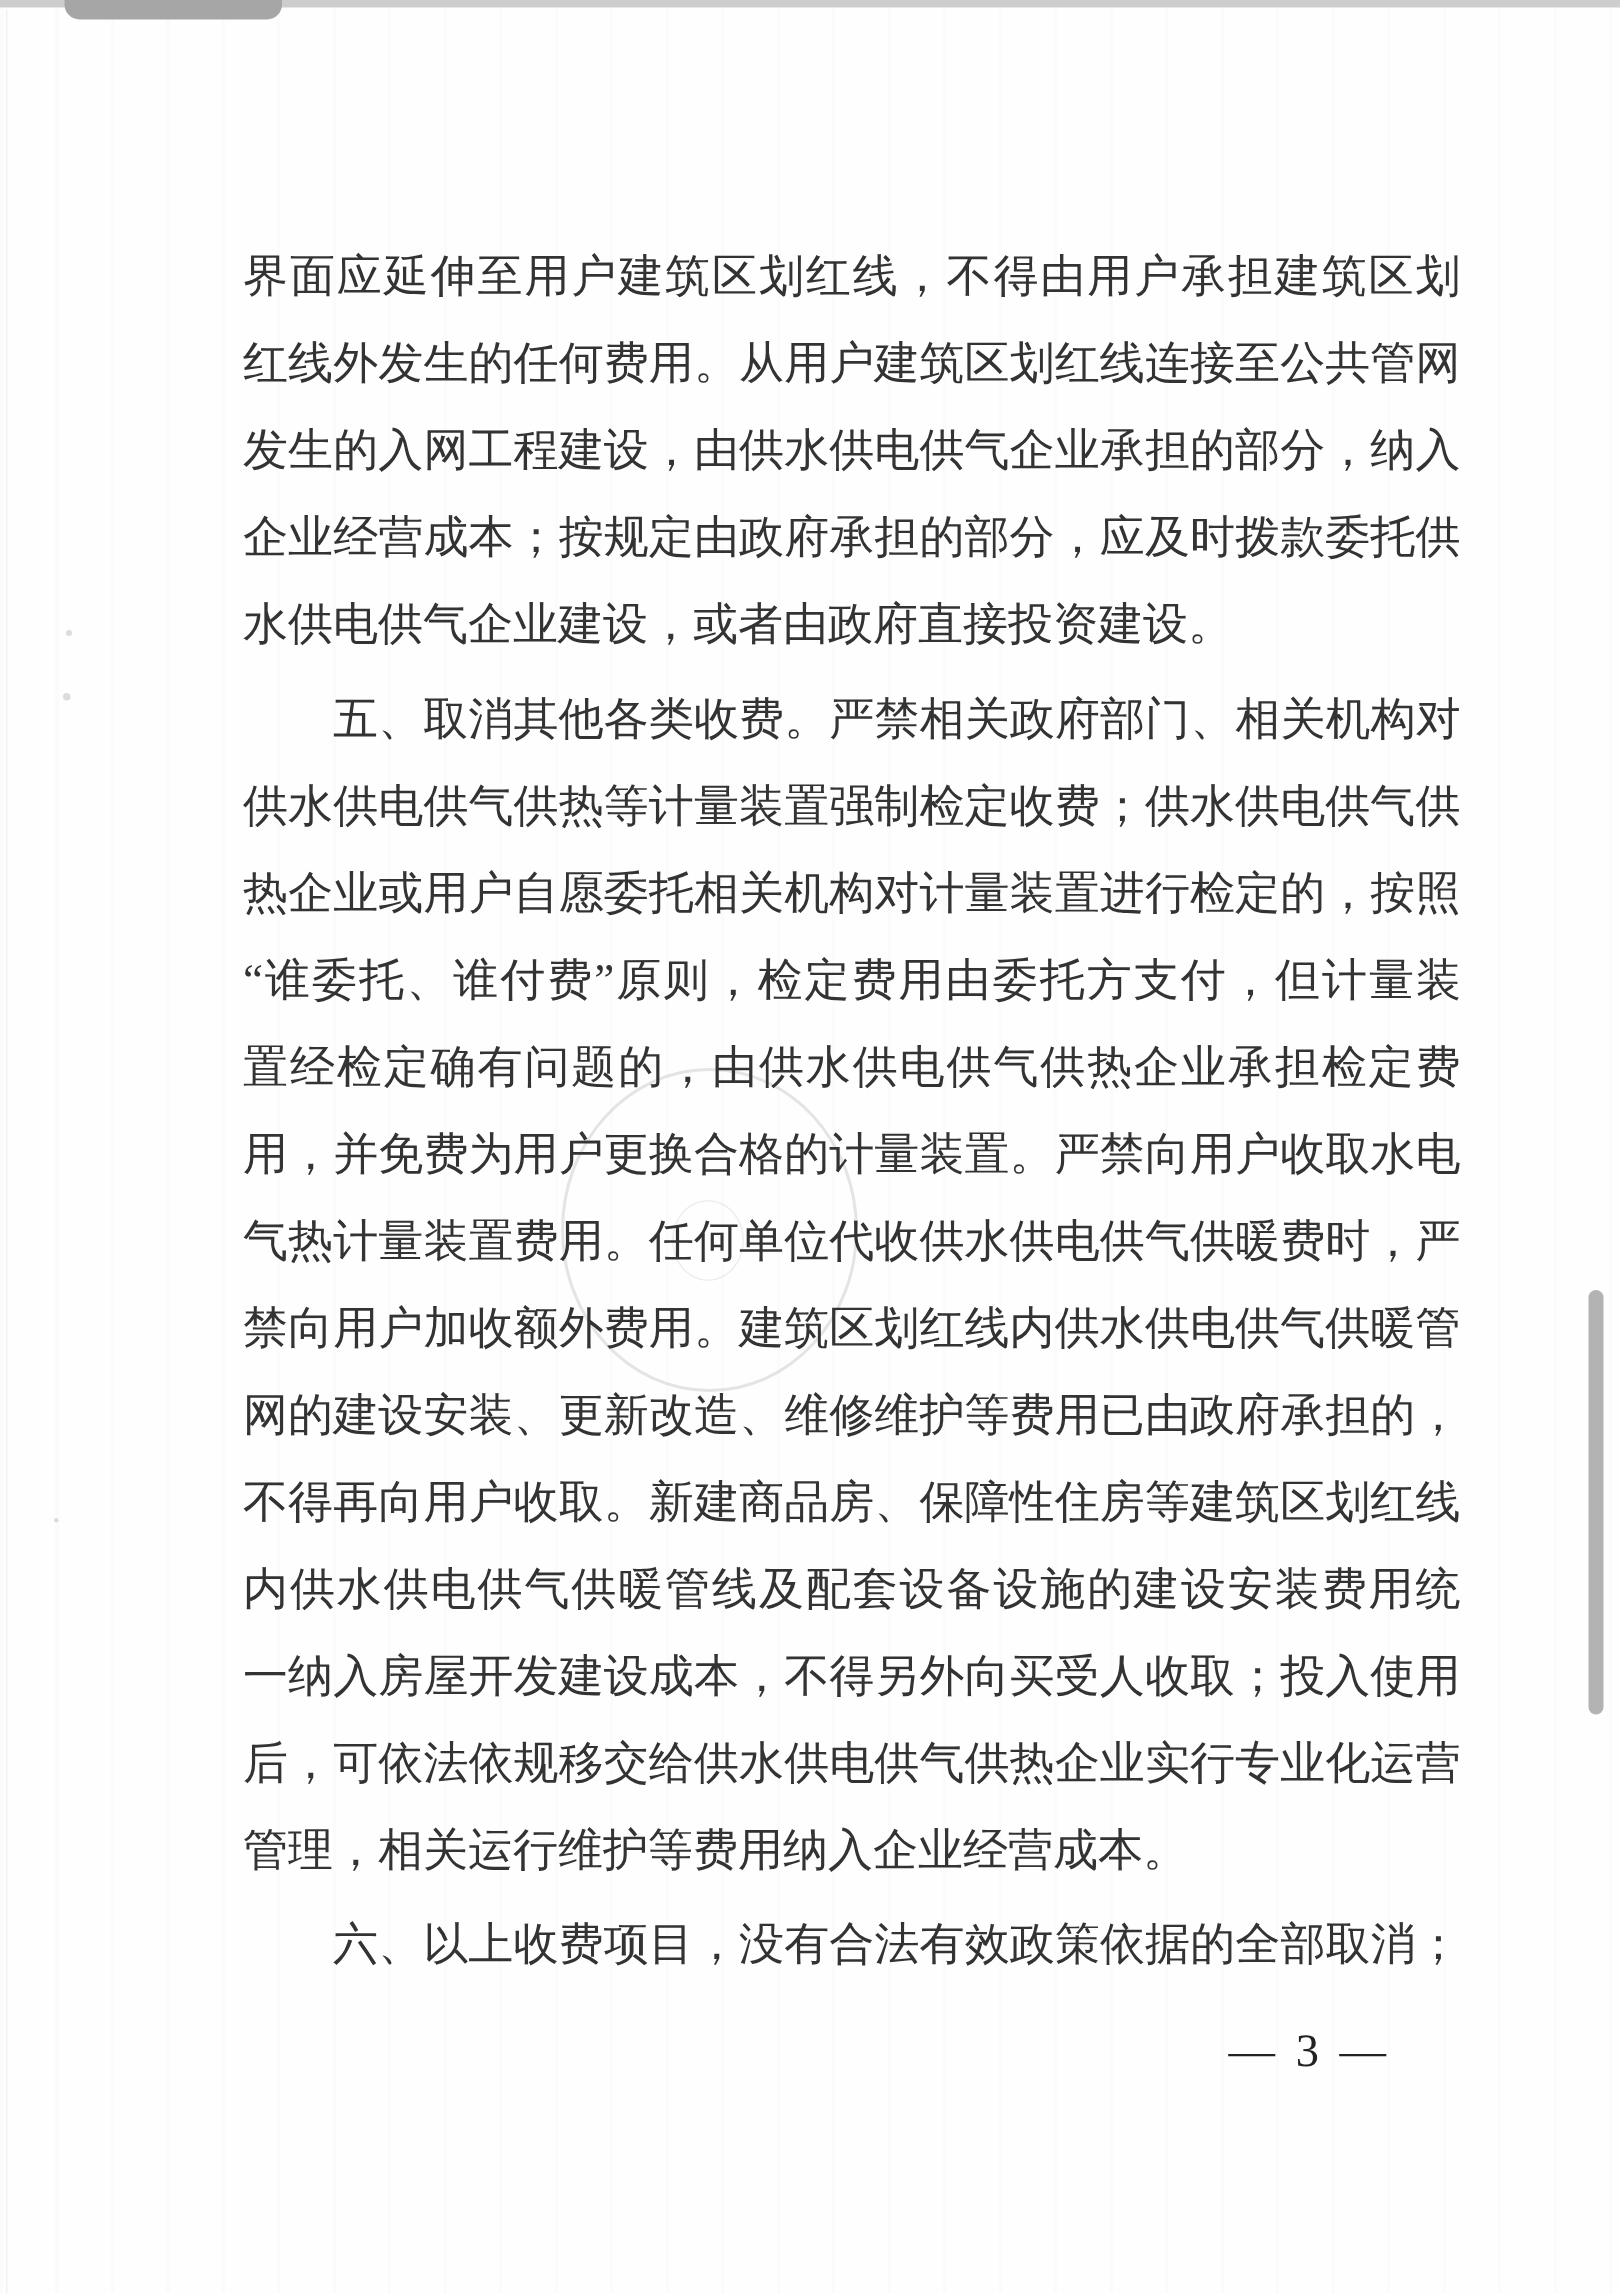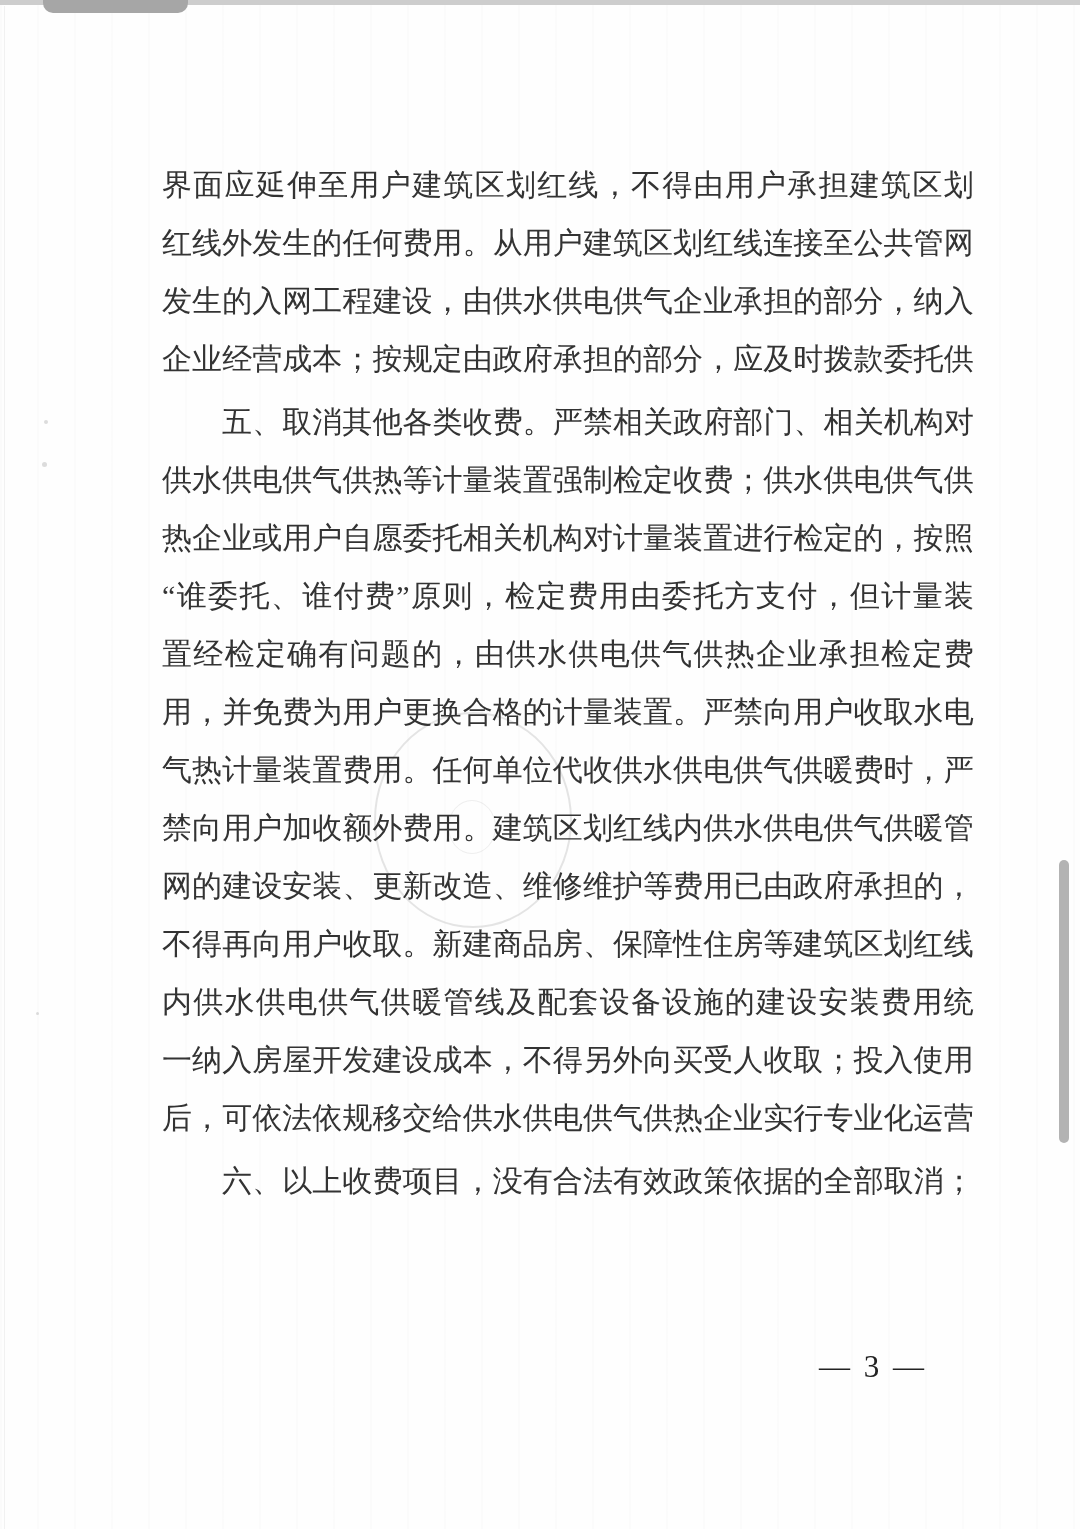--- a/index.html
+++ b/index.html
@@ -200,20 +200,21 @@
         <span>，</span>
         <span>应</span>
         <span>及</span>
         <span>时</span>
         <span>拨</span>
         <span>款</span>
         <span>委</span>
         <span>托</span>
         <span>供</span>
       </div>
+      <div class="line">水供电供气企业建设，或者由政府直接投资建设。</div>
     </div>
     <div class="paragraph">
       <div class="line indent stretch">
         <span>五</span>
         <span>、</span>
         <span>取</span>
         <span>消</span>
         <span>其</span>
         <span>他</span>
         <span>各</span>
@@ -575,20 +576,21 @@
         <span>企</span>
         <span>业</span>
         <span>实</span>
         <span>行</span>
         <span>专</span>
         <span>业</span>
         <span>化</span>
         <span>运</span>
         <span>营</span>
       </div>
+      <div class="line">管理，相关运行维护等费用纳入企业经营成本。</div>
     </div>
     <div class="paragraph">
       <div class="line indent stretch">
         <span>六</span>
         <span>、</span>
         <span>以</span>
         <span>上</span>
         <span>收</span>
         <span>费</span>
         <span>项</span>

